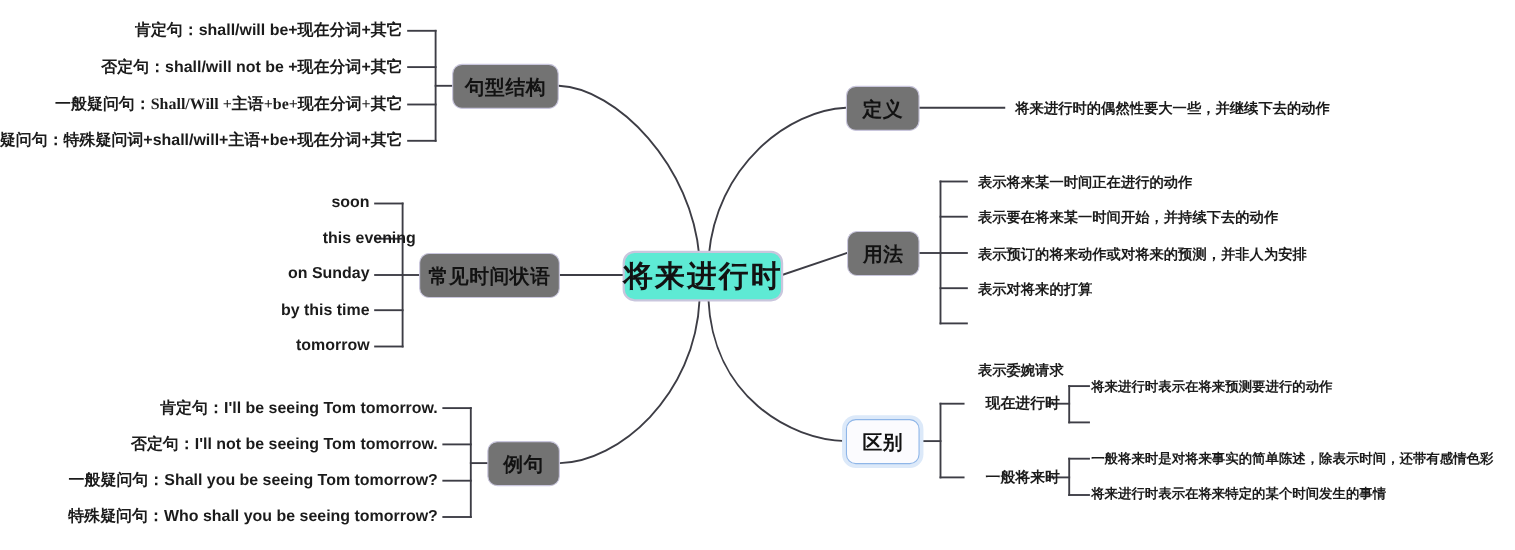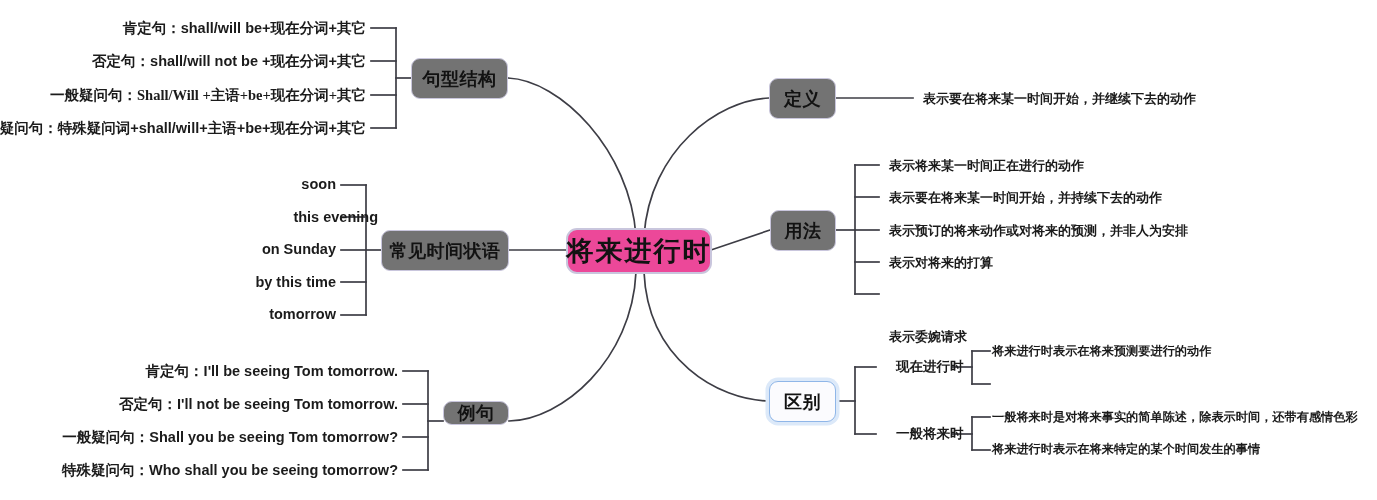--- a/index.html
+++ b/index.html
@@ -20,21 +20,21 @@
     display:flex;align-items:center;justify-content:center;
     background:#737373;
     border:1.6px solid #c9c6dd;
     border-radius:9px;
     font-weight:bold;
     color:#121212;
     letter-spacing:.5px;
     white-space:nowrap;
   }
   .node.center{
-    background:#ec4899;
+    background:#5eead4;
     border:2px solid #c9c6dd;
     border-radius:11px;
     font-size:27px;
     letter-spacing:2px;
   }
   .node.branch{font-size:18px;}
   .node.selected{
     background:#fbfbfe;
     border:1.6px solid #8fb6e8;
     box-shadow:0 0 0 3.5px #dce9f9;
@@ -129,21 +129,21 @@
   </div>
 
   <div class="node branch" style="left:411px;top:58px;width:97px;height:41px;">
     <span>句型结构</span>
   </div>
 
   <div class="node branch" style="left:381px;top:230px;width:128px;height:41px;">
     <span>常见时间状语</span>
   </div>
 
-  <div class="node branch" style="left:443px;top:401px;width:66px;height:24px;">
+  <div class="node branch" style="left:443px;top:401px;width:66px;height:41px;">
     <span>例句</span>
   </div>
 
   <div class="node branch" style="left:769px;top:78px;width:67px;height:41px;">
     <span>定义</span>
   </div>
 
   <div class="node branch" style="left:770px;top:210px;width:66px;height:41px;">
     <span>用法</span>
   </div>
@@ -161,21 +161,21 @@
   <div class="leaf r big" style="right:999px;top:210px;">this evening</div>
   <div class="leaf r big" style="right:1041px;top:242px;">on Sunday</div>
   <div class="leaf r big" style="right:1041px;top:275px;">by this time</div>
   <div class="leaf r big" style="right:1041px;top:307px;">tomorrow</div>
 
   <div class="leaf r big" style="right:979px;top:364px;">肯定句：I'll be seeing Tom tomorrow.</div>
   <div class="leaf r big" style="right:979px;top:397px;">否定句：I'll not be seeing Tom tomorrow.</div>
   <div class="leaf r big" style="right:979px;top:430px;">一般疑问句：Shall you be seeing Tom tomorrow?</div>
   <div class="leaf r big" style="right:979px;top:463px;">特殊疑问句：Who shall you be seeing tomorrow?</div>
 
-  <div class="leaf l" style="left:923px;top:92px;">表示要在将来某一时间开始，并继续下去的动作</div>
+  <div class="leaf l" style="left:923px;top:92px;">将来进行时的偶然性要大一些，并继续下去的动作</div>
 
   <div class="leaf l" style="left:889px;top:159px;">表示将来某一时间正在进行的动作</div>
   <div class="leaf l" style="left:889px;top:191px;">表示要在将来某一时间开始，并持续下去的动作</div>
   <div class="leaf l" style="left:889px;top:224px;">表示预订的将来动作或对将来的预测，并非人为安排</div>
   <div class="leaf l" style="left:889px;top:256px;">表示对将来的打算</div>
   <div class="leaf l" style="left:889px;top:288px;margin-top:42px;">表示委婉请求</div>
 
   <div class="leaf l sub" style="left:884px;top:360px;">现在进行时</div>
   <div class="leaf l sub" style="left:884px;top:427px;">一般将来时</div>
 

